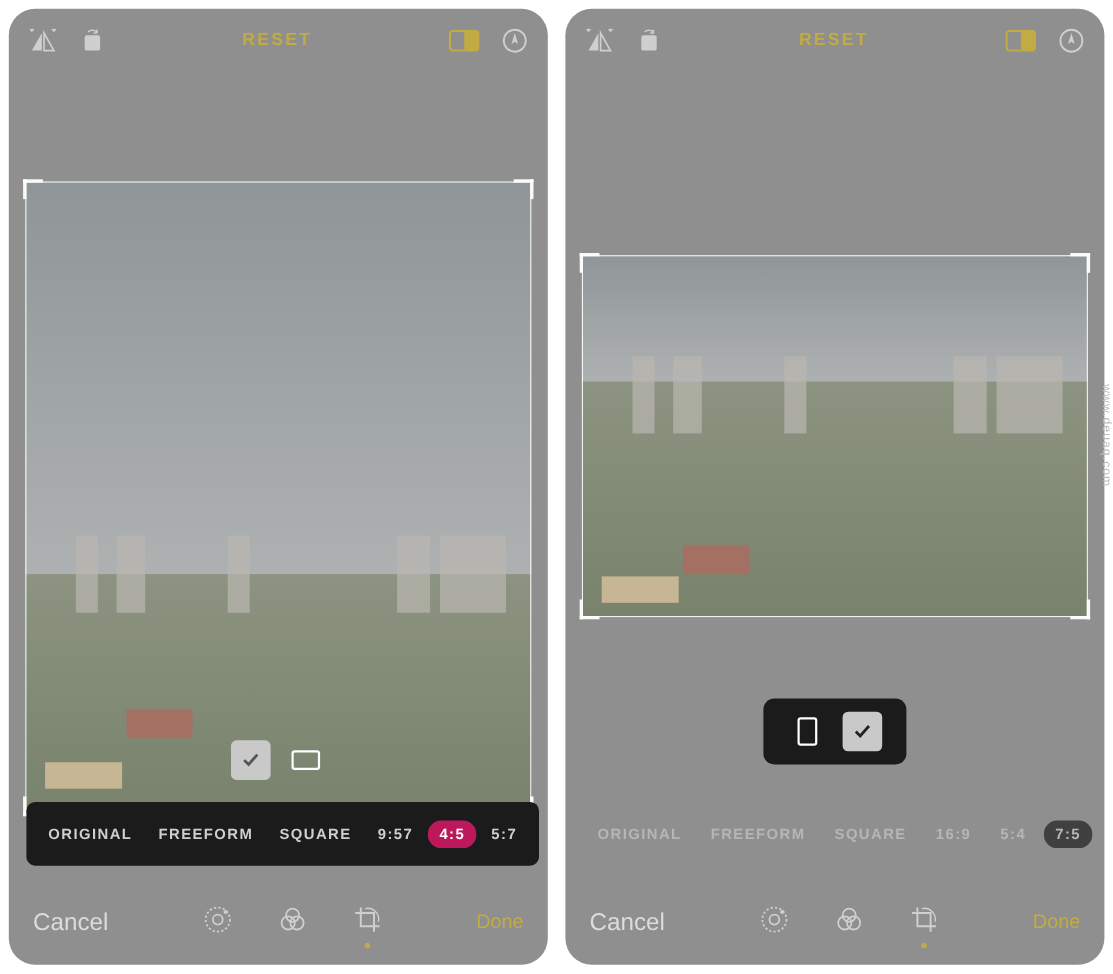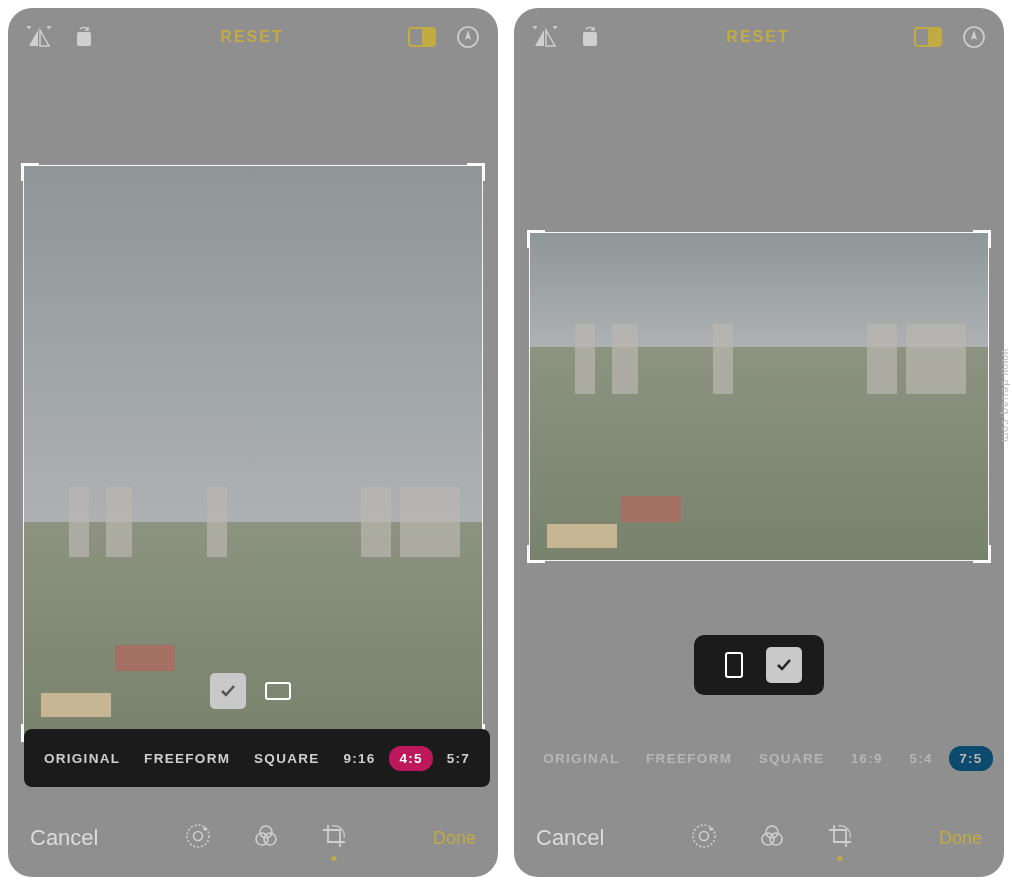--- a/index.html
+++ b/index.html
@@ -123,21 +123,21 @@
     position:absolute; bottom:90px; left:16px; right:8px;
     display:flex; align-items:center; justify-content:space-around;
     height:58px;
   }
   .aspect-bar.dark { background:#1b1b1b; border-radius:8px; padding:0 8px; }
   .aspect-item {
     color:#cfcfcf; font-size:13.5px; font-weight:600; letter-spacing:1.3px;
     padding:5px 10px; border-radius:12px; white-space:nowrap;
   }
   .aspect-bar:not(.dark) .aspect-item { color:#b6b6b6; }
-  .aspect-item.selected { background:#0c4a6e; color:#fff; }
+  .aspect-item.selected { background:#404040; color:#fff; }
   .aspect-bar.dark .aspect-item.selected { background:#be185d; color:#fff; }
   .bottombar {
     position:absolute; bottom:0; left:0; right:0; height:78px;
     display:flex; align-items:center; justify-content:space-between;
     padding:0 22px;
   }
   .bottombar .tools { display:flex; gap:42px; align-items:center; }
   .cancel { color:#dcdcdc; font-size:22px; }
   .done   { color:#c2ab43; font-size:18px; font-weight:500;}
   .tool { position:relative; }
@@ -212,21 +212,21 @@
     </div>
     <div class="orient-btn">
       <div class="shape" style="width:26px;height:18px;border-radius:3px;"></div>
     </div>
   </div>
 
   <div class="aspect-bar dark">
     <span class="aspect-item">ORIGINAL</span>
     <span class="aspect-item">FREEFORM</span>
     <span class="aspect-item">SQUARE</span>
-    <span class="aspect-item">9:16</span>
+    <span class="aspect-item">9:57</span>
     <span class="aspect-item selected">4:5</span>
     <span class="aspect-item">5:7</span>
   </div>
 
   <div class="bottombar">
     <span class="cancel">Cancel</span>
     <div class="tools">
       <span class="tool">
         <svg width="26" height="26" viewBox="0 0 26 26">
             <circle cx="13" cy="13" r="11" fill="none" stroke="#cfcfcf" stroke-width="1.6" stroke-dasharray="2 2"></circle>

